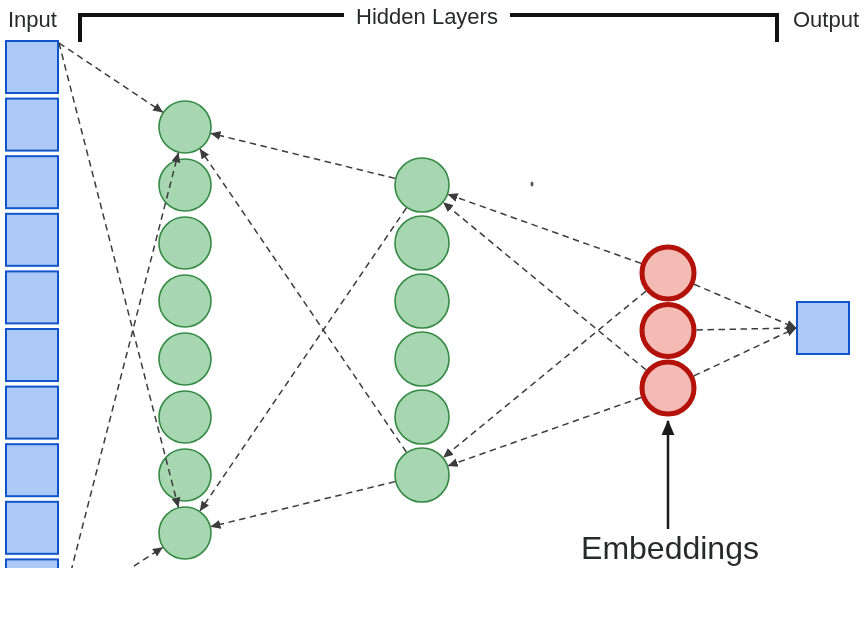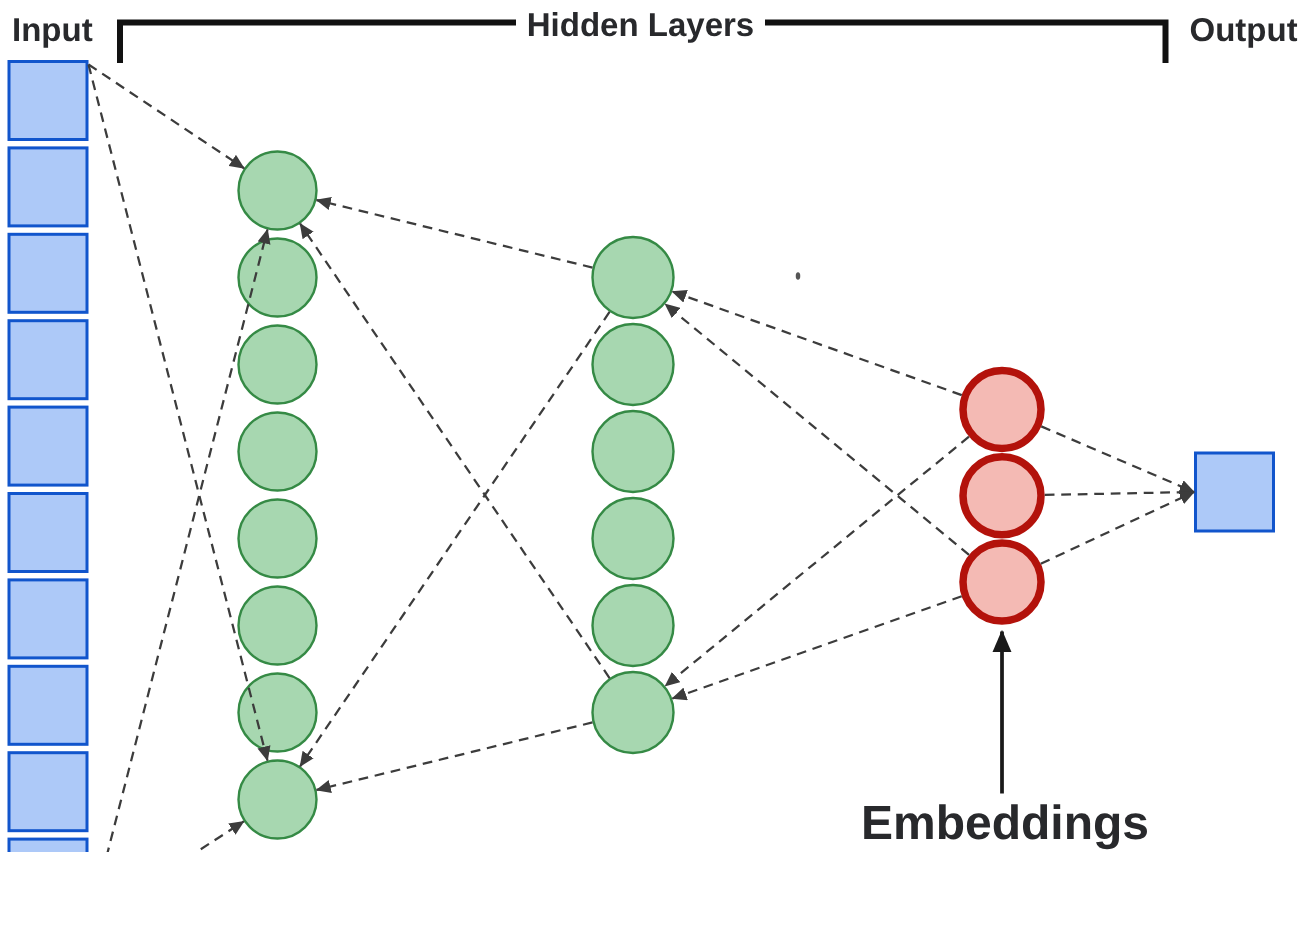--- a/index.html
+++ b/index.html
@@ -1,17 +1,17 @@
 <!DOCTYPE html>
 <html><head>
 <meta charset="utf-8">
 <style>
   html,body{margin:0;padding:0;background:#ffffff;}
   body{font-family:"Liberation Sans",sans-serif;}
-  #stage{position:relative;width:865px;height:568px;background:#fff;overflow:hidden;font-weight:bold;}
+  #stage{position:relative;width:865px;height:568px;background:#fff;overflow:hidden;}
   svg{display:block;}
   .lbl{fill:#28292c;}
   .toplabel{font-size:22px;}
   .biglabel{font-size:32px;}
   .bracket{stroke:#111111;stroke-width:4;fill:none;}
   .embarrow{stroke:#1a1a1a;stroke-width:2.5;}
   .labelbg{fill:#ffffff;}
 </style>
 </head>
 <body>

